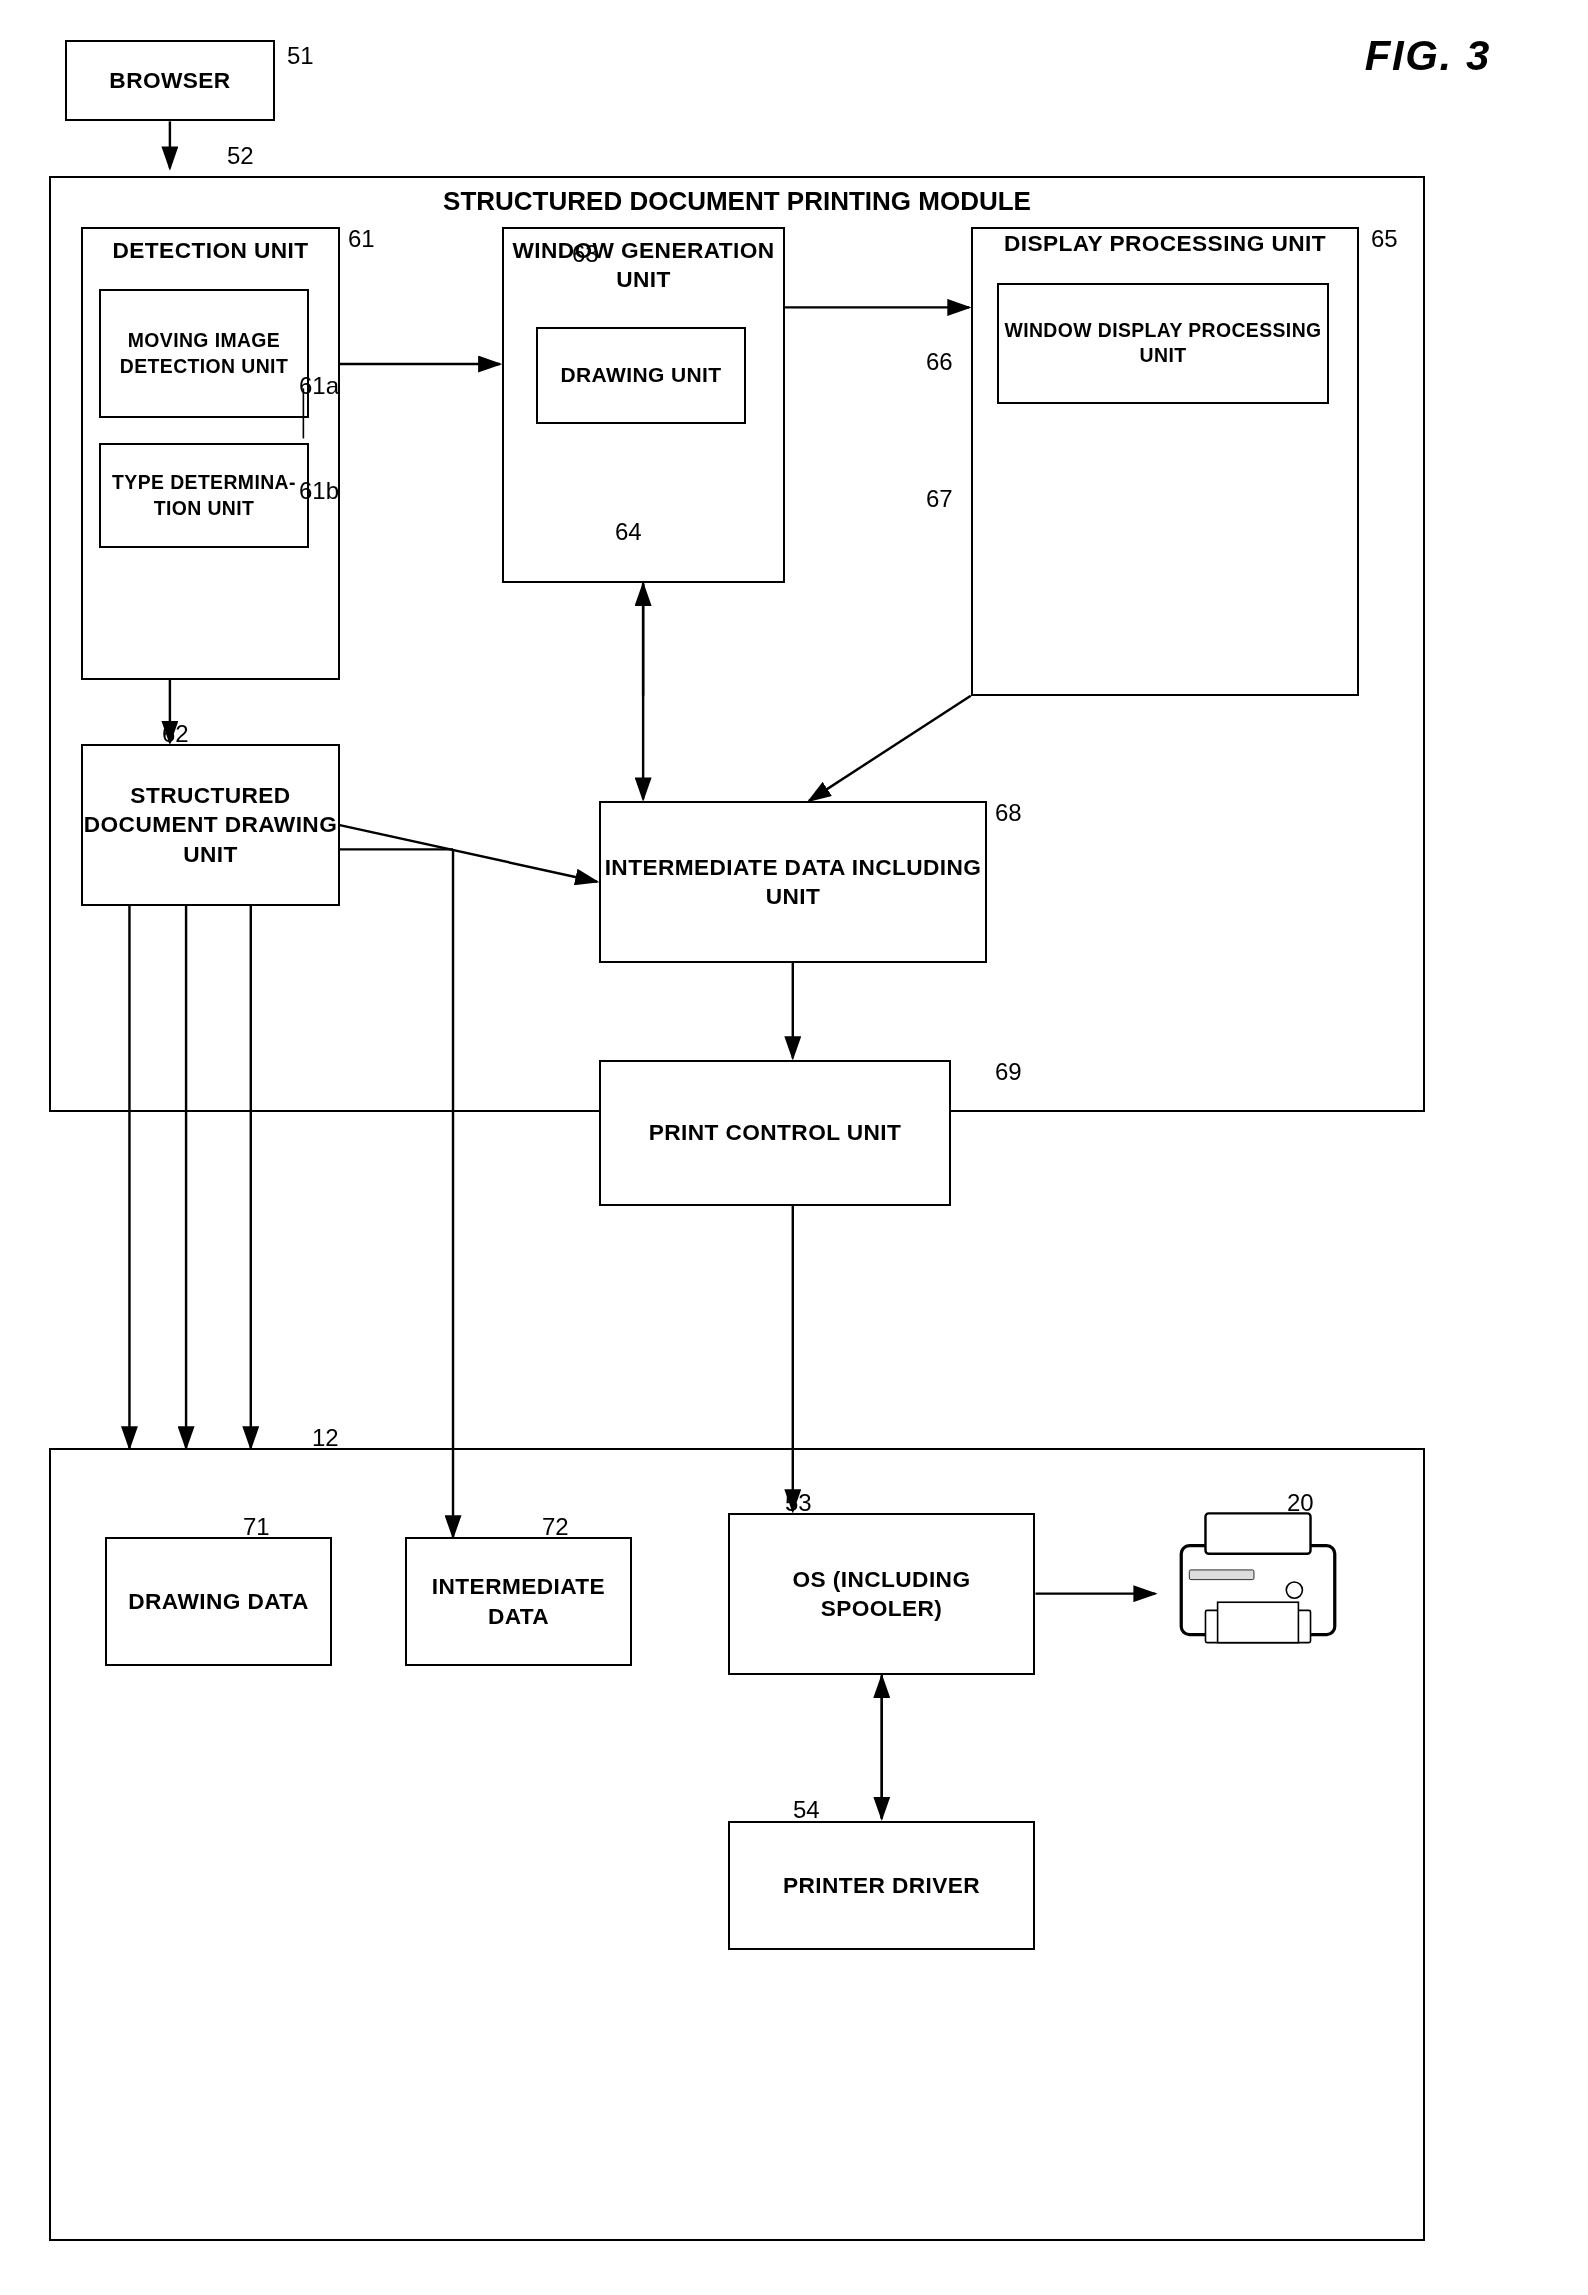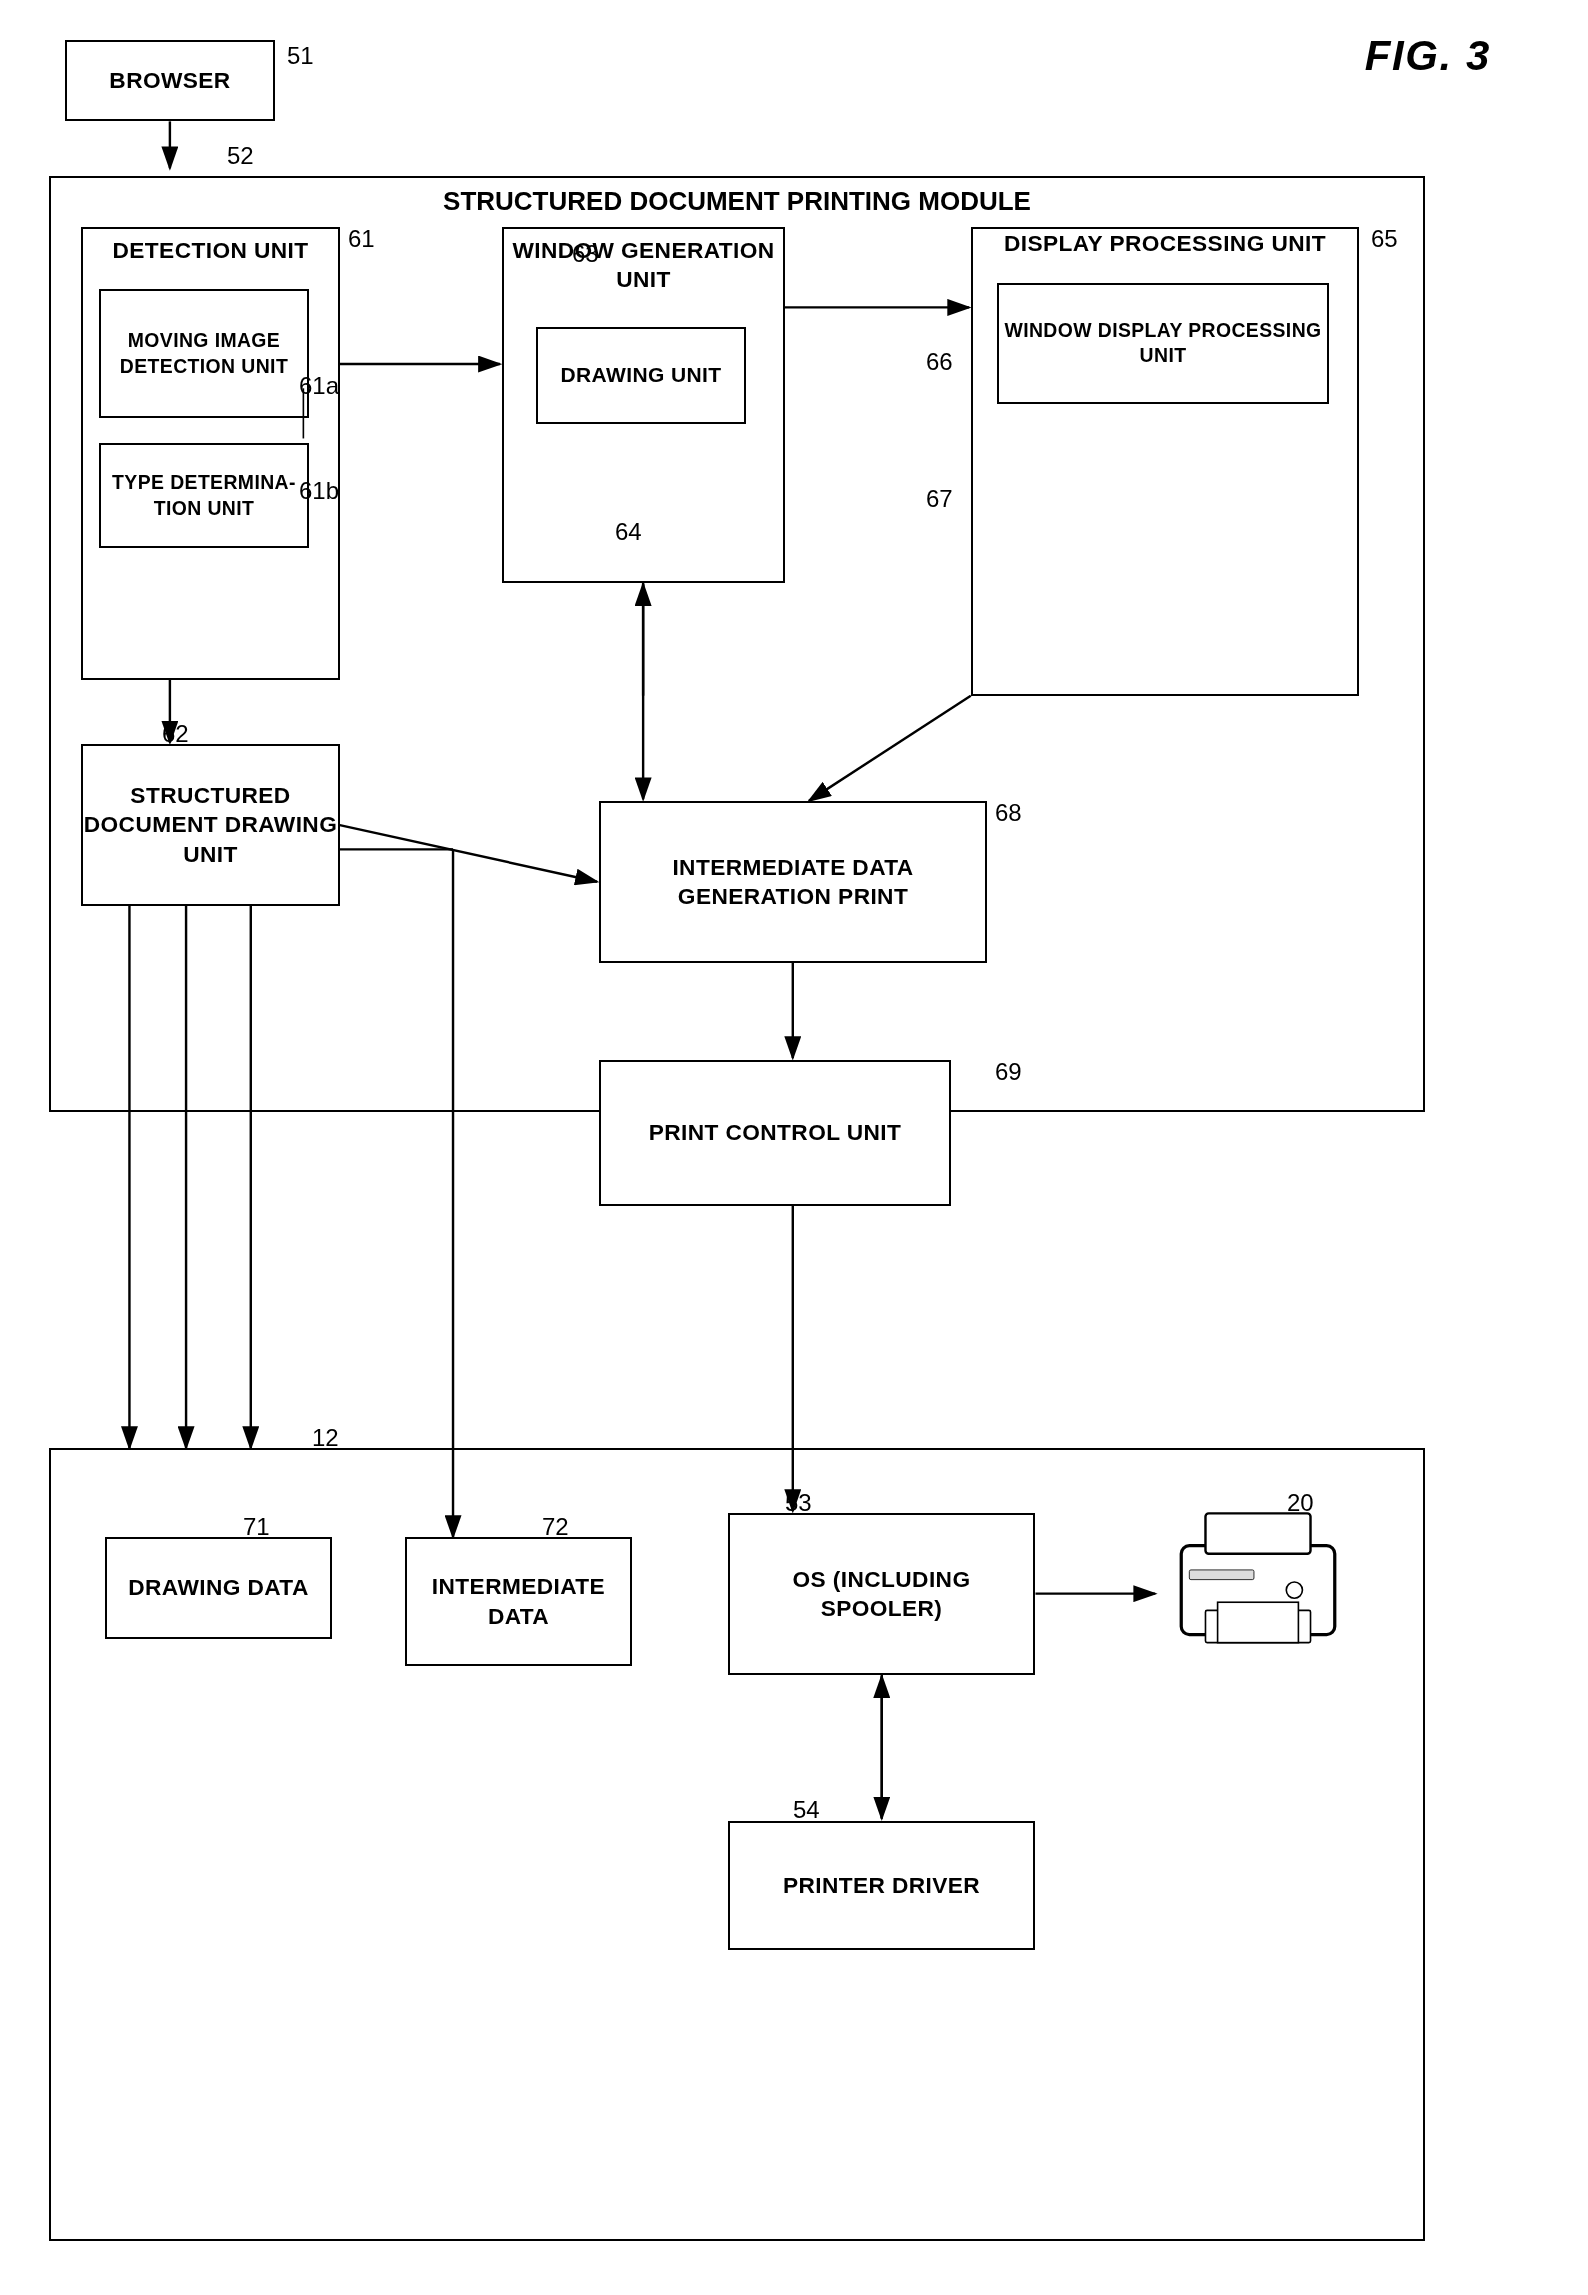--- a/index.html
+++ b/index.html
@@ -133,37 +133,37 @@
 
   <div class="ref" style="left:926px; top:485px;">67</div>
 
   <div class="box" style="left:81px; top:744px; width:259px; height:162px;">
     <span>STRUCTURED DOCUMENT DRAWING UNIT</span>
   </div>
 
   <div class="ref" style="left:162px; top:720px;">62</div>
 
   <div class="box" style="left:599px; top:801px; width:388px; height:162px;">
-    <span>INTERMEDIATE DATA GENERATION PRINT</span>
+    <span>INTERMEDIATE DATA INCLUDING UNIT</span>
   </div>
 
   <div class="ref" style="left:995px; top:799px;">68</div>
 
   <div class="box" style="left:599px; top:1060px; width:352px; height:146px;">
     <span>PRINT CONTROL UNIT</span>
   </div>
 
   <div class="ref" style="left:995px; top:1058px;">69</div>
 
   <div class="module-box" style="left:49px; top:1448px; width:1376px; height:793px; border:2.4px solid #000;">
   </div>
 
   <div class="ref" style="left:312px; top:1424px;">12</div>
 
-  <div class="box" style="left:105px; top:1537px; width:227px; height:102px;">
+  <div class="box" style="left:105px; top:1537px; width:227px; height:129px;">
     <span>DRAWING DATA</span>
   </div>
 
   <div class="ref" style="left:243px; top:1513px;">71</div>
 
   <div class="box" style="left:405px; top:1537px; width:227px; height:129px;">
     <span>INTERMEDIATE DATA</span>
   </div>
 
   <div class="ref" style="left:542px; top:1513px;">72</div>

